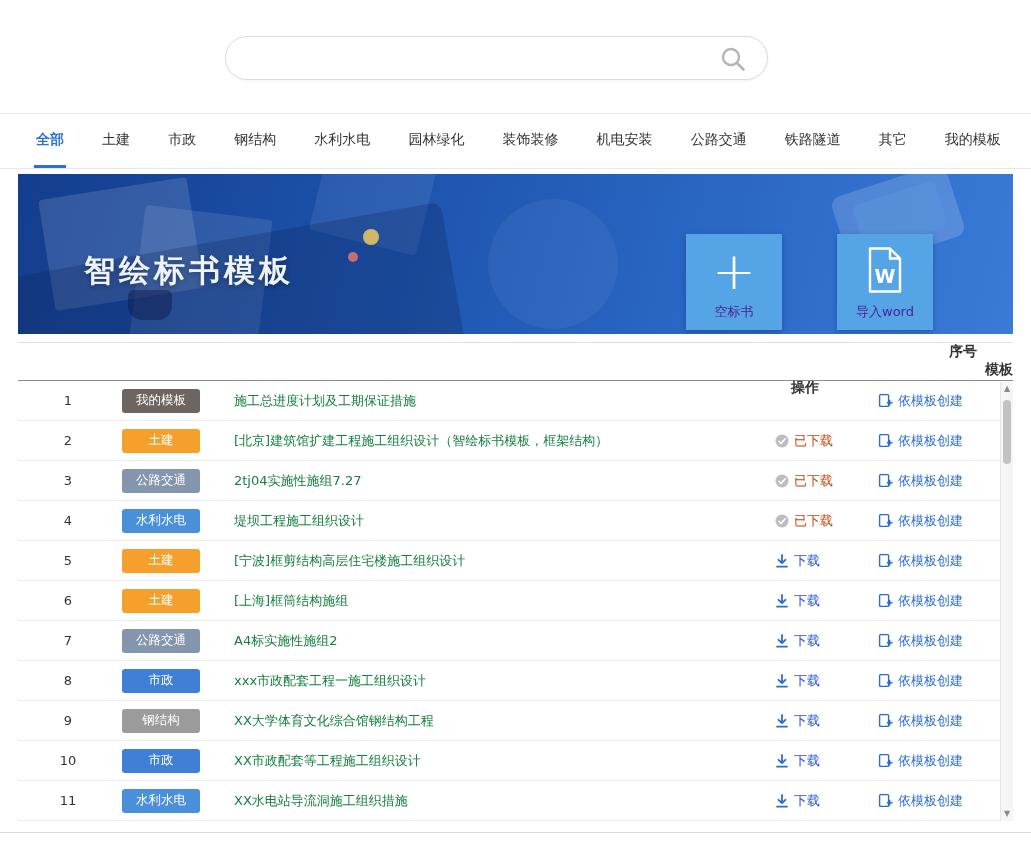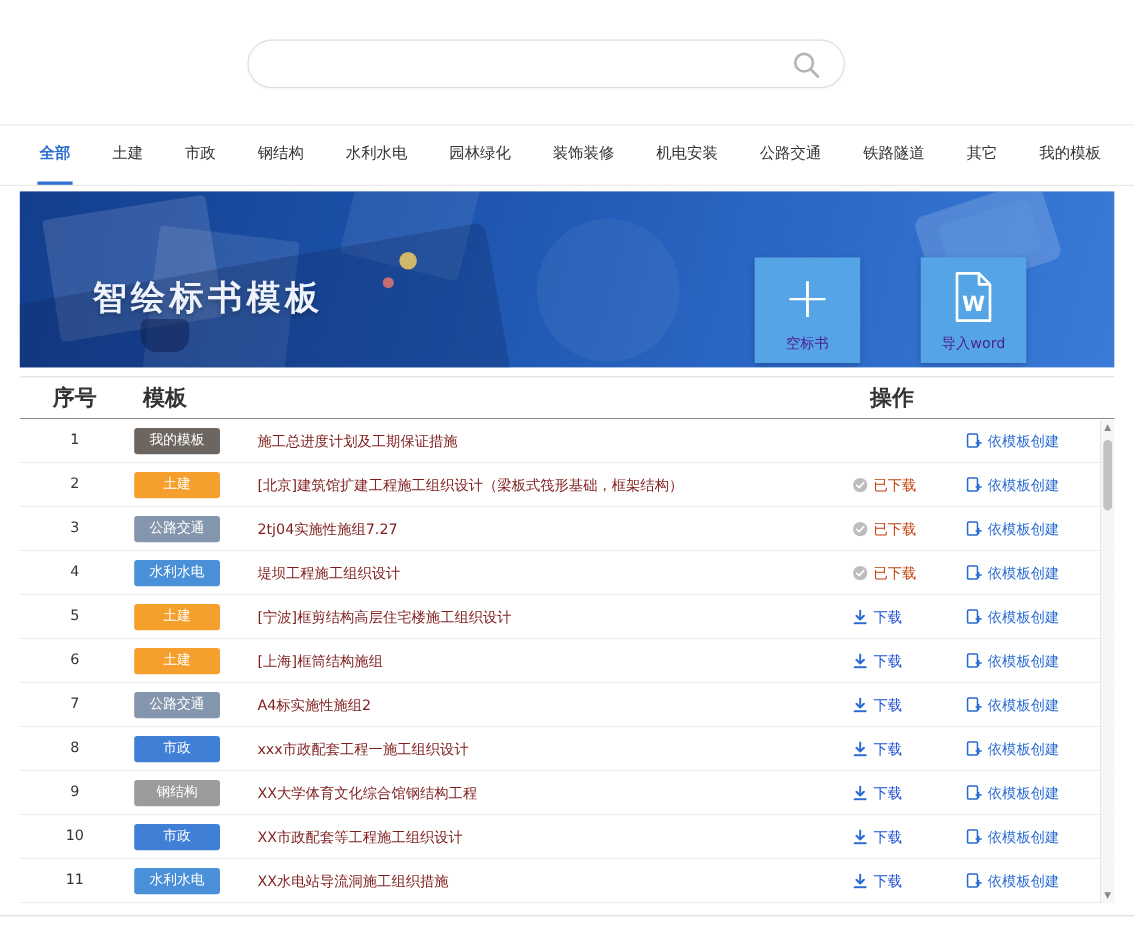--- a/index.html
+++ b/index.html
@@ -65,37 +65,38 @@
   }
   .banner-btn .big-plus {
     font-size:52px; line-height:52px; color:#fff; font-weight:300; margin-bottom:6px;
   }
   .banner-btn .word-ic { margin-bottom:5px; }
   .banner-btn .blabel { font-size:13px; color:#4c1d95; }
 
   
   .table { position:relative; margin:8px 18px 0 18px; border-top:1px solid #e0e0e0; }
   .thead {
-    display:flex; height:38px; align-items:center; font-weight:bold; font-size:20px;
+    display:flex; height:38px; align-items:flex-end; font-weight:bold; font-size:14px;
     border-bottom:1px solid #8a8a8a;
+    flex-direction:column;
   }
   .col-idx { width:100px; text-align:center; flex:none; }
   .col-tpl { flex:1; display:flex; align-items:center; padding-left:4px; min-width:0; }
   .thead .col-tpl { padding-left:12px; }
   .col-op { width:250px; flex:none; display:flex; align-items:center; }
   .thead .col-op { padding-left:28px; }
   .trow {
     display:flex; height:40px; align-items:center; font-size:13px;
     border-bottom:1px solid #ececec; background:#fff;
   }
   .badge {
     display:inline-flex; width:78px; height:24px; align-items:center; justify-content:center;
     color:#fff; font-size:12.5px; border-radius:3px; margin-right:34px; flex:none;
   }
-  .rtitle { color:#7f1d1d; white-space:nowrap; overflow:hidden; text-overflow:ellipsis;text-align:right; }
+  .rtitle { color:#15803d; white-space:nowrap; overflow:hidden; text-overflow:ellipsis;text-align:right; }
   .dl { width:115px; display:inline-flex; align-items:center; gap:5px; flex:none; padding-left:12px; }
   .dl.link { color:#1d4ed8; cursor:pointer; }
   .dl.done { color:#c2410c; }
   .create { display:inline-flex; align-items:center; gap:5px; color:#2a6bd2; cursor:pointer; white-space:nowrap; }
   .dl svg, .create svg { flex:none; display:block; }
 
   
   .vscroll {
     position:absolute; right:0; top:39px; bottom:0; width:13px;
     background:#f6f6f6; border-left:1px solid #e6e6e6;
@@ -190,21 +191,21 @@
               <path d="M9.4 9.8h4.6M11.7 7.5v4.6" stroke="#2a6bd2" stroke-width="1.4" stroke-linecap="round"></path>
             </svg>
             <span>依模板创建</span>
           </span>
         </div>
       </div>
       <div class="trow">
         <div class="cell col-idx">2</div>
         <div class="cell col-tpl">
           <span class="badge" style="background:#f5a02c">土建</span>
-          <span class="rtitle">[北京]建筑馆扩建工程施工组织设计（梁板式筏形基础，框架结构）</span>
+          <span class="rtitle">[北京]建筑馆扩建工程施工组织设计（智绘标书模板，框架结构）</span>
         </div>
         <div class="cell col-op">
           <span class="dl done">
             <svg width="14" height="14" viewBox="0 0 14 14">
               <circle cx="7" cy="7" r="6.5" fill="#bdbdbd"></circle>
               <path d="M3.9 7.3l2.1 2.1 4.2-4.6" stroke="#fff" stroke-width="1.6" fill="none" stroke-linecap="round" stroke-linejoin="round"></path>
             </svg>
             <span>已下载</span>
           </span>
           <span class="create">

